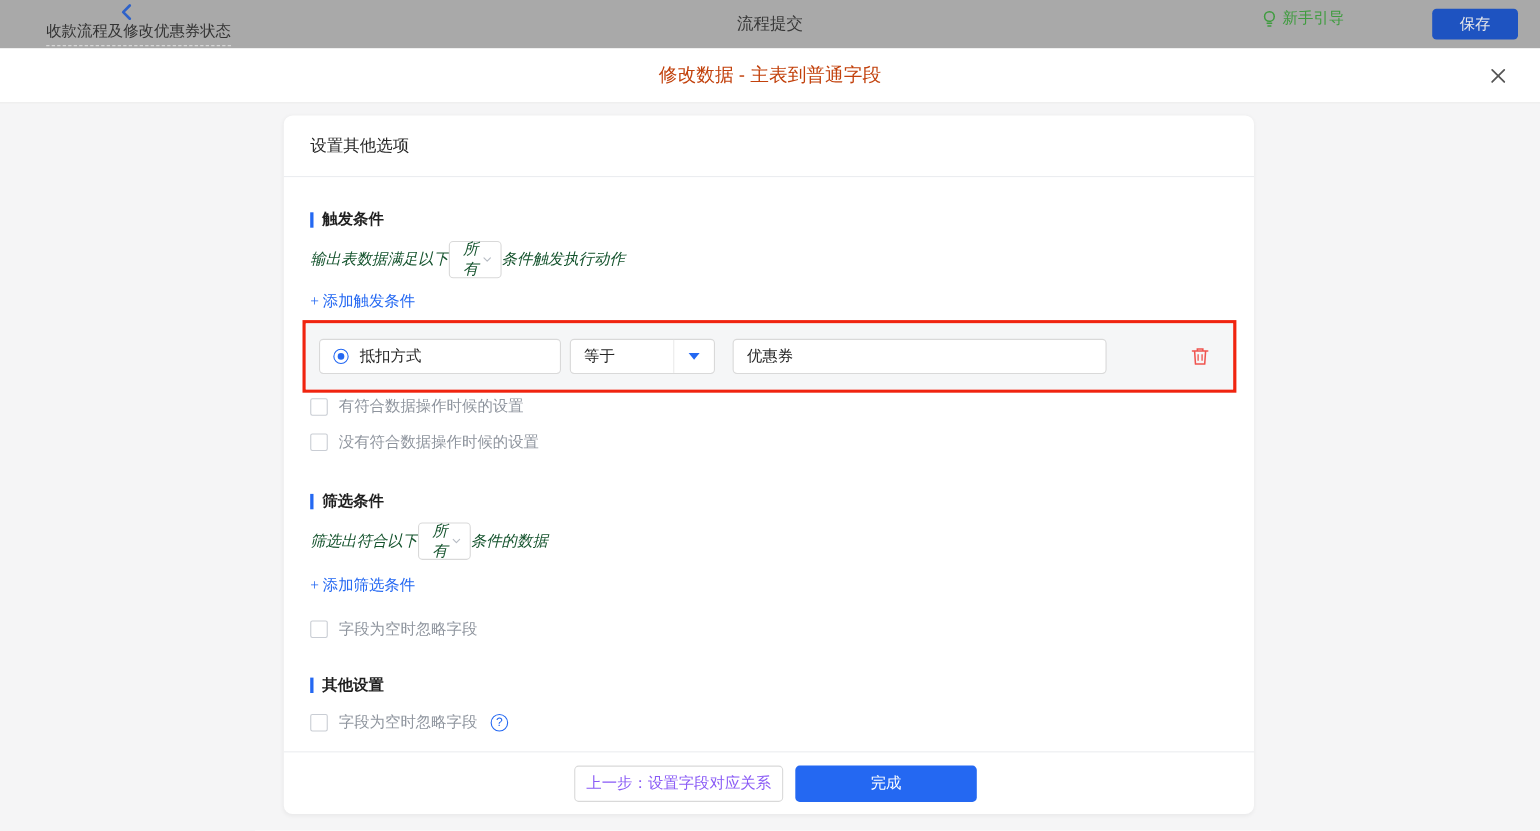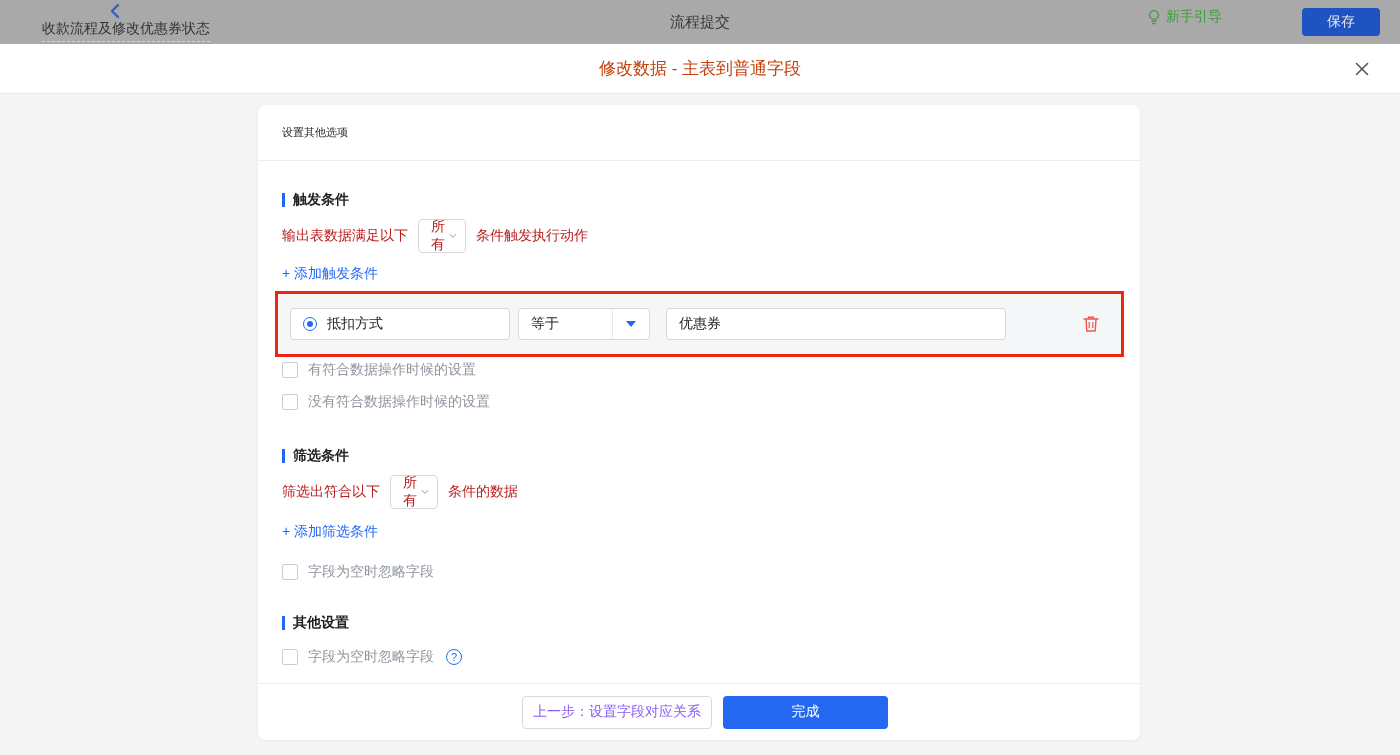--- a/index.html
+++ b/index.html
@@ -44,35 +44,35 @@
   }
 
   
   .modal-body { flex:1; background:#f5f5f6; padding-top:11px; }
   .card {
     margin-left:258px; width:882px; height:635px; background:#fff;
     border-radius:8px; box-shadow:0 1px 4px rgba(0,0,0,0.05);
     display:flex; flex-direction:column;
   }
   .card-header {
-    flex:0 0 55px; line-height:55px; padding:0 24px; font-size:11px;
+    flex:0 0 55px; line-height:55px; padding:0 24px; font-size:15px;
     color:#262626; border-bottom:1px solid #ebedf0;
   }
   .card-body { flex:1; padding:0 24px; overflow:hidden; }
 
   .section-title { display:flex; align-items:center; font-size:14px; font-weight:bold; color:#1f1f1f; }
   .section-bar { width:3px; height:14px; background:#2468f2; margin-right:8px; }
 
-  .inline-row { margin-top:10px; display:flex; align-items:center; gap:10px; color:#b91c1c; }
+  .inline-row { margin-top:10px; display:flex; align-items:center; color:#14532d;font-style:italic; }
   .mini-select {
     width:48px; height:34px; border:1px solid #d9d9d9; border-radius:4px; background:#fff;
     display:flex; align-items:center; justify-content:space-between;
     padding:0 8px 0 12px; cursor:pointer;
   }
-  .add-link { display:inline-block; margin-top:12px; color:#2468f2; cursor:pointer; text-decoration:none; }
+  .add-link { display:inline-block; margin-top:12px; color:#2468f2; cursor:pointer; text-decoration:none;font-family:Liberation Serif, serif; }
 
   
   .red-box { margin:8px -8px 0 -7px; border:3px solid #f0240f; }
   .cond-row { height:60px; background:#f5f6f7; display:flex; align-items:center; padding:0 12px; }
   .box-input {
     height:32px; background:#fff; border:1px solid #d9d9d9; border-radius:4px;
     display:flex; align-items:center; padding:0 12px; color:#262626; cursor:text;
   }
   .field-input { width:220px; gap:10px; cursor:pointer; }
   .radio-ico {

